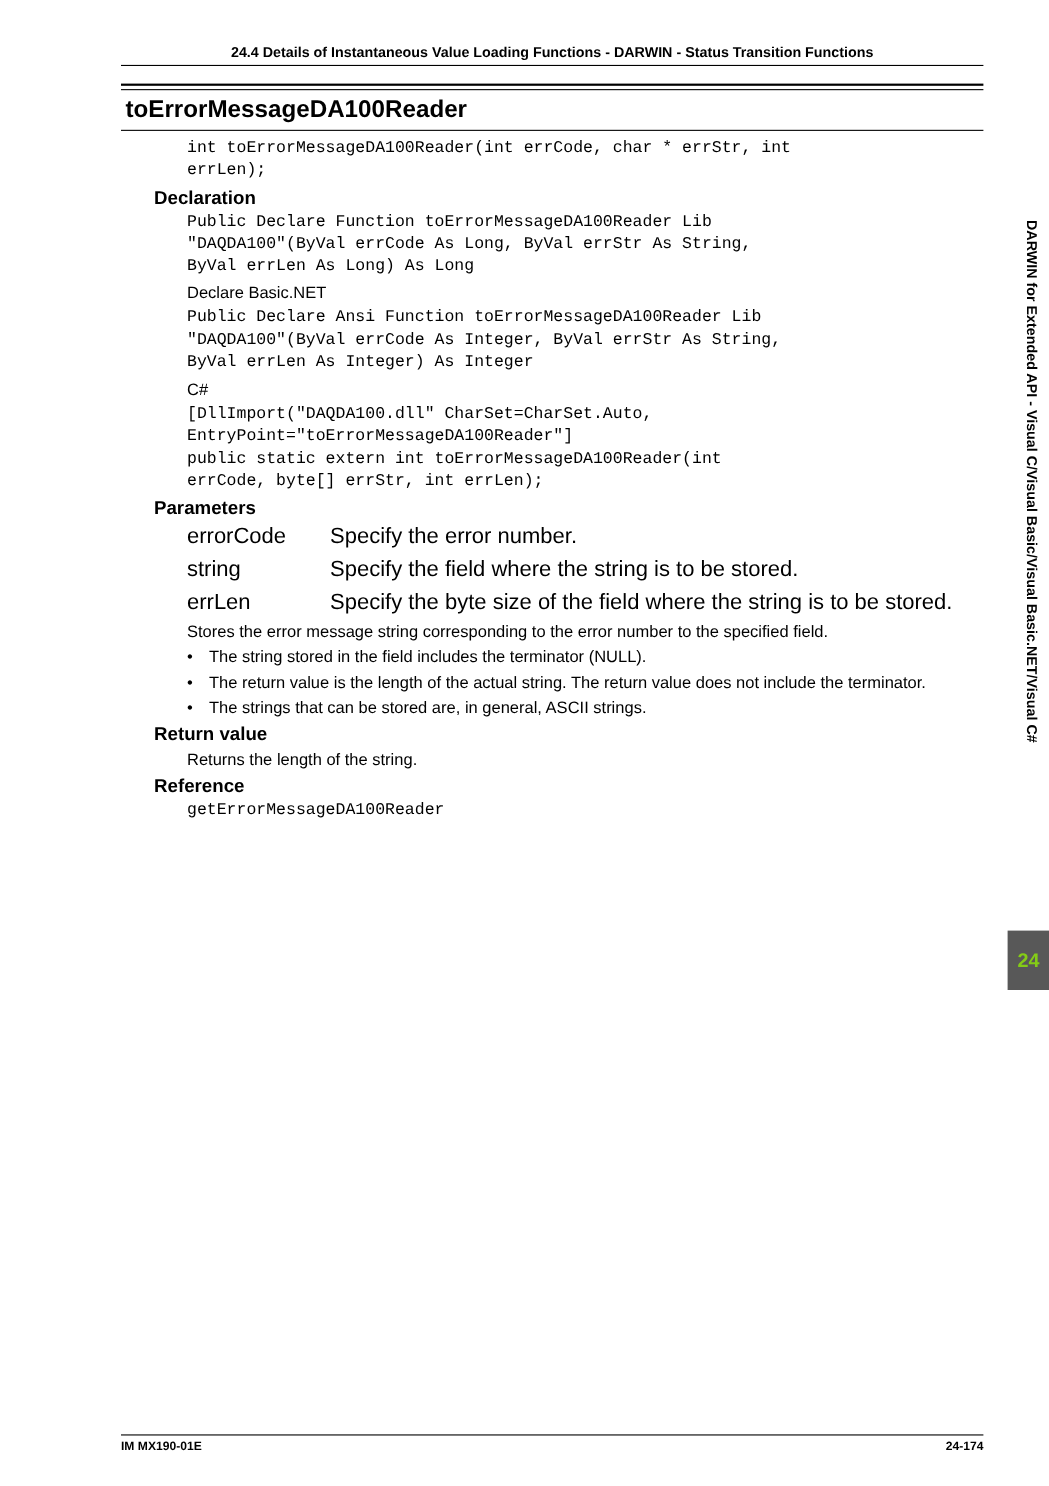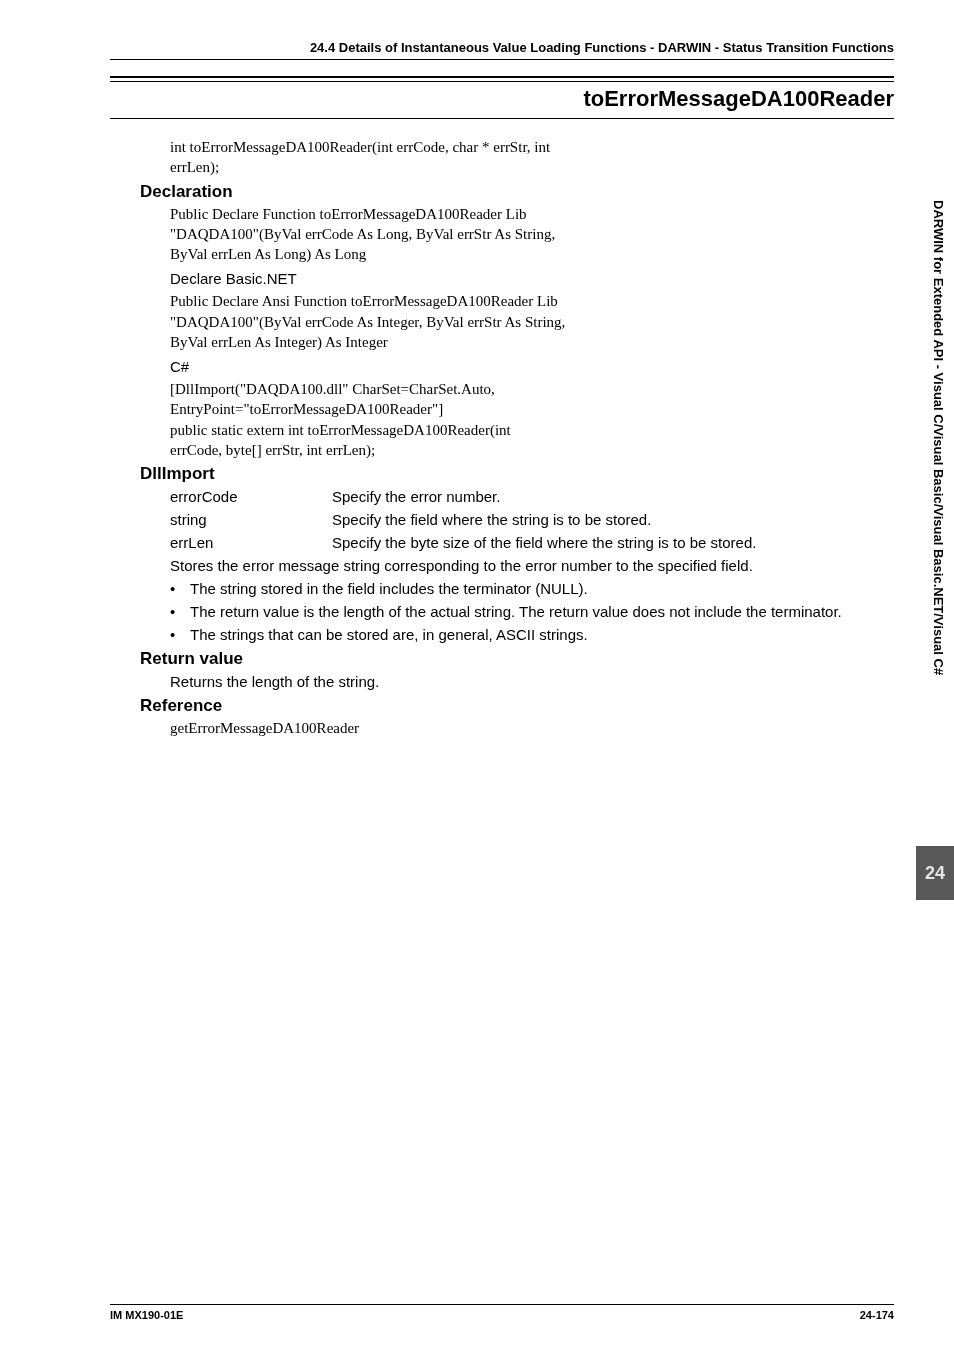--- a/index.html
+++ b/index.html
@@ -17,59 +17,57 @@
     padding: 40px 60px 0 110px;
   }
   .header-line {
     border-bottom: 1.5px solid #000;
     font-weight: bold;
     font-size: 13px;
     text-align: left;
     padding-bottom: 4px;
     margin-bottom: 3px;
   }
-  .header-right-text { text-align: right; }
+  .header-right-text { text-align: center; }
   .double-rule-top {
     border-top: 2.5px solid #000;
     height: 3px;
     margin-top: 16px;
     border-bottom: 1px solid #000;
     margin-bottom: 2px;
   }
   .section-title {
     font-size: 22px;
     font-weight: bold;
     border-bottom: 1px solid #000;
     padding: 2px 0 6px 4px;
-    margin-bottom: 18px;
-    text-align: right;
+    margin-bottom: 6px;
   }
   .subhead {
     font-size: 17px;
     font-weight: bold;
     margin: 4px 0 2px 30px;
   }
   .codeblock {
-    font-family: Liberation Serif, serif;
+    font-family: Liberation Mono, monospace;
     font-size: 15px;
     white-space: pre-wrap;
     margin: 0 0 4px 60px;
     line-height: 1.35;
   }
   .body-text {
     font-size: 15px;
     margin: 2px 0 2px 60px;
     line-height: 1.4;
   }
   .param-row {
     display: flex;
     margin: 2px 0 2px 60px;
-    font-size: 15px;
+    font-size: 20px;
     line-height: 1.4;
-    gap: 32px;
   }
   .param-name {
     width: 130px;
     flex-shrink: 0;
   }
   .param-desc { flex: 1; }
   .bullet-row {
     display: flex;
     margin: 2px 0 2px 60px;
     font-size: 15px;
@@ -93,21 +91,21 @@
     writing-mode: vertical-rl;
     text-orientation: mixed;
     font-size: 13px;
     font-weight: bold;
     text-align: left;
     padding: 10px 8px 10px 0;
     color: #000;
   }
   .sidebar-num {
     background: #585858;
-    color: #e5e5e5;
+    color: #84cc16;
     font-size: 18px;
     font-weight: bold;
     height: 54px;
     display: flex;
     align-items: center;
     justify-content: center;
   }
   .footer {
     position: absolute;
     bottom: 30px;
@@ -143,21 +141,21 @@
   <div class="body-text">Declare Basic.NET</div>
   <div class="codeblock">Public Declare Ansi Function toErrorMessageDA100Reader Lib
 "DAQDA100"(ByVal errCode As Integer, ByVal errStr As String,
 ByVal errLen As Integer) As Integer</div>
   <div class="body-text">C#</div>
   <div class="codeblock">[DllImport("DAQDA100.dll" CharSet=CharSet.Auto,
 EntryPoint="toErrorMessageDA100Reader"]
 public static extern int toErrorMessageDA100Reader(int
 errCode, byte[] errStr, int errLen);</div>
 
-  <div class="subhead">DllImport</div>
+  <div class="subhead">Parameters</div>
   <div class="param-row">
     <div class="param-name">errorCode</div>
     <div class="param-desc">Specify the error number.</div>
   </div>
   <div class="param-row">
     <div class="param-name">string</div>
     <div class="param-desc">Specify the field where the string is to be stored.</div>
   </div>
   <div class="param-row">
     <div class="param-name">errLen</div>

